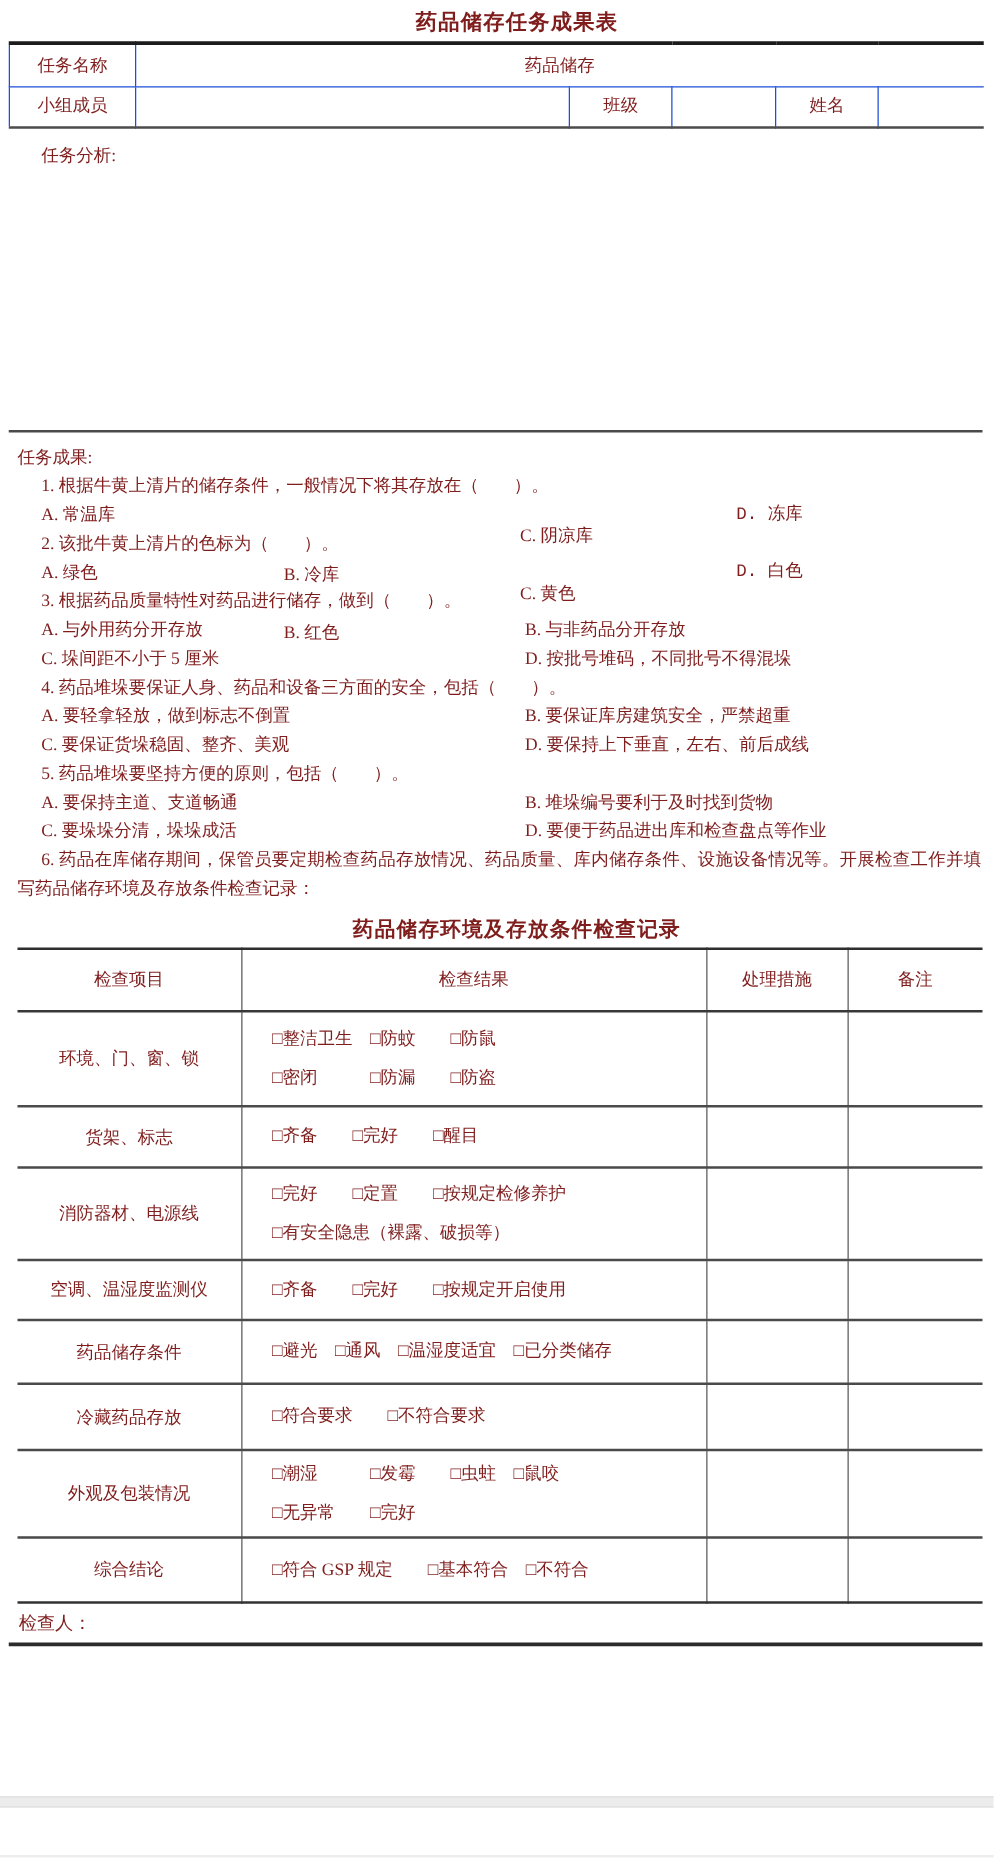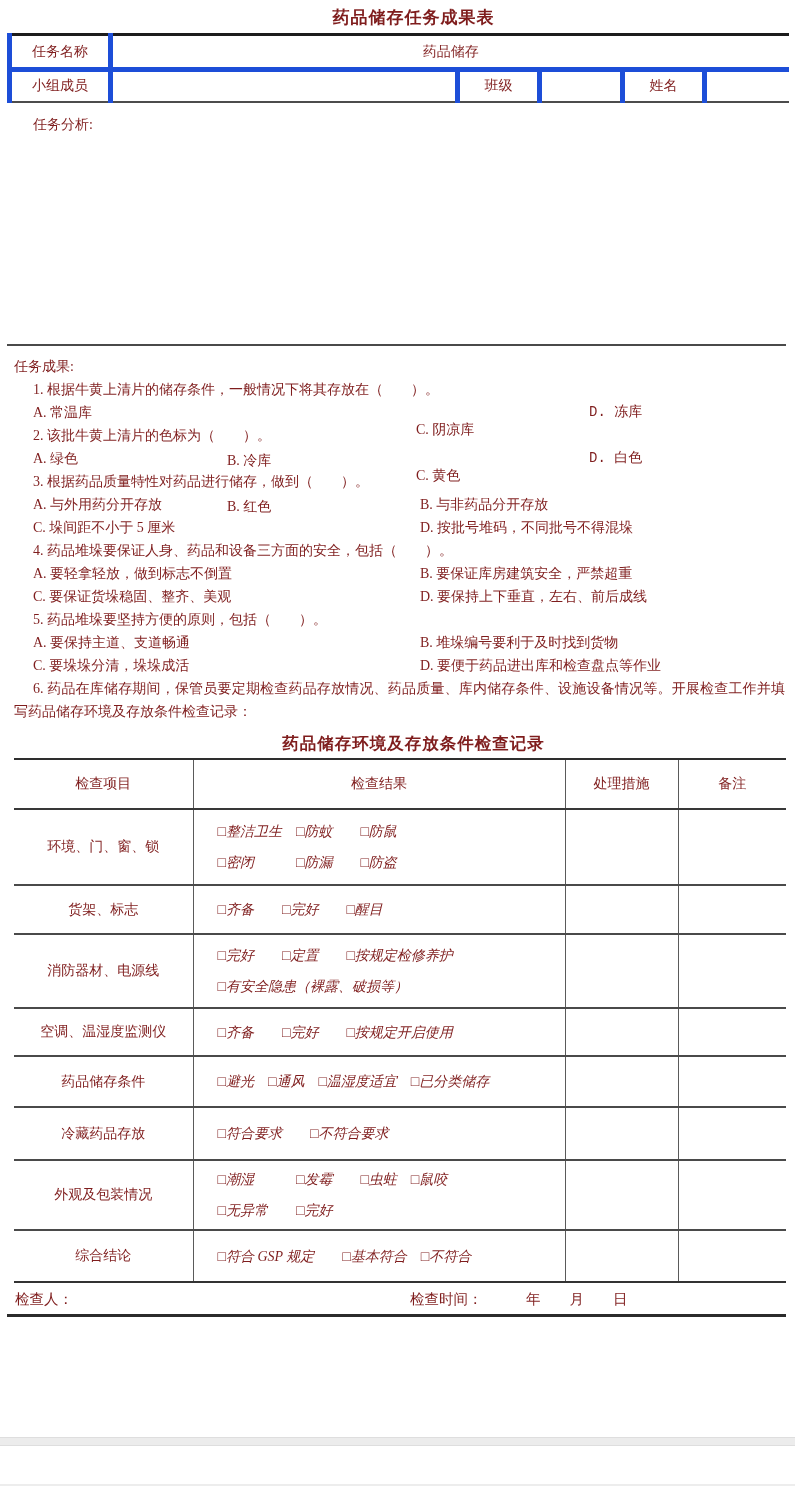--- a/index.html
+++ b/index.html
@@ -8,21 +8,21 @@
 
   
   .doc-title{position:absolute;top:6px;left:0;width:100%;text-align:center;
              font-family:"Liberation Sans","DejaVu Sans",sans-serif;font-weight:bold;font-size:17px;letter-spacing:1px;}
   .record-title{position:absolute;top:733px;left:0;width:100%;text-align:center;
              font-family:"Liberation Sans","DejaVu Sans",sans-serif;font-weight:bold;font-size:16.5px;letter-spacing:1px;}
 
   
   table.info{position:absolute;top:33px;left:7px;width:779px;border-collapse:collapse;table-layout:fixed;
              border-top:3px solid #1c1c1c;border-bottom:2px solid #4c4c4c;border-left:1px solid #6b6b6b;}
-  table.info td{border:5px solid #1d4ed8;text-align:center;padding:0;font-size:14px;}
+  table.info td{border:1px solid #1d4ed8;text-align:center;padding:0;font-size:14px;}
   table.info tr:first-child td{border-top:none;}
   table.info tr:last-child td{border-bottom:none;}
   table.info td:last-child{border-right:none;}
   table.info tr.r1{height:35px;} table.info tr.r2{height:32px;}
 
   
   .analysis{position:absolute;top:105px;left:7px;width:779px;height:239px;border-bottom:2px solid #4a4a4a;}
   .analysis .sec-label{padding:11px 0 0 26px;}
 
   
@@ -38,21 +38,21 @@
   table.record{position:absolute;top:758px;left:14px;width:772px;border-collapse:collapse;table-layout:fixed;
                border-top:2px solid #2e2e2e;}
   table.record tr{border-bottom:2px solid #4a4a4a;}
   table.record tr.hd{border-bottom:2px solid #383838;}
   table.record tr:last-child{border-bottom:2px solid #333;}
   table.record td{padding:0;vertical-align:middle;font-size:14px;}
   table.record td + td{border-left:1px solid #5a5a5a;}
   table.record tr.hd td{text-align:center;}
   table.record td.item{text-align:center;}
   table.record td.res{padding-left:24px;}
-  .ckline{line-height:31px;white-space:pre;font-style:italic;}
+  .ckline{line-height:31px;white-space:pre;}
   tr.hd{height:50px;} tr.rr0{height:76px;} tr.rr1{height:49px;} tr.rr2{height:74px;} tr.rr3{height:48px;}
   tr.rr4{height:51px;} tr.rr5{height:53px;} tr.rr6{height:70px;} tr.rr7{height:52px;}
 
   
   .signature{position:absolute;top:1284px;left:7px;width:779px;height:30px;line-height:30px;
              border-bottom:3px solid #2b2b2b;font-size:14.5px;}
   .insp{position:absolute;left:8px;top:0;}
   .time{position:absolute;left:403px;top:0;white-space:pre;}
 
   
@@ -229,19 +229,18 @@
         <div class="ckline">□符合 GSP 规定　　□基本符合　□不符合</div>
       </td>
       <td></td>
       <td></td>
     </tr>
   </tbody>
     </table>
 
   <div class="signature">
     <span class="insp">检查人：</span>
-    <span class="time">检查时间：　　　年　　月　　日</span>
   </div>
 
   <div class="pagebreak"></div>
   <div class="faintline"></div>
 
 </div>
 
 </body></html>

